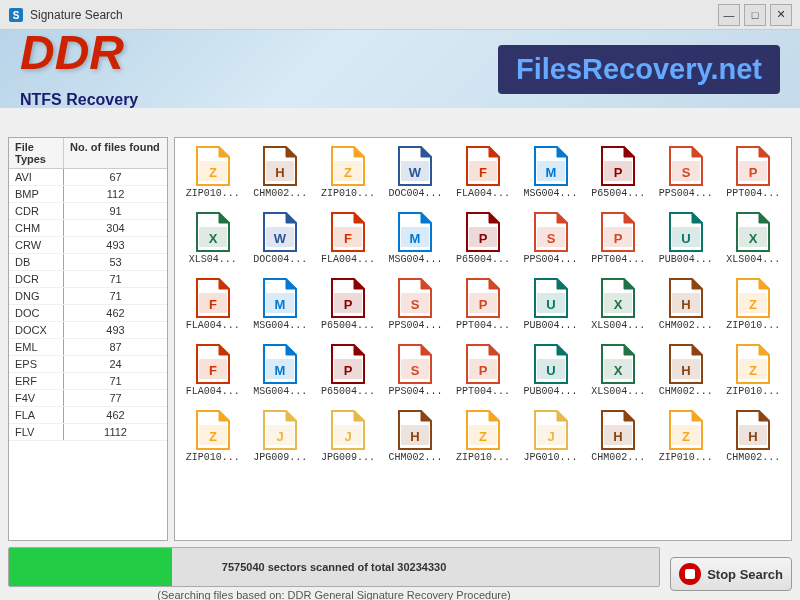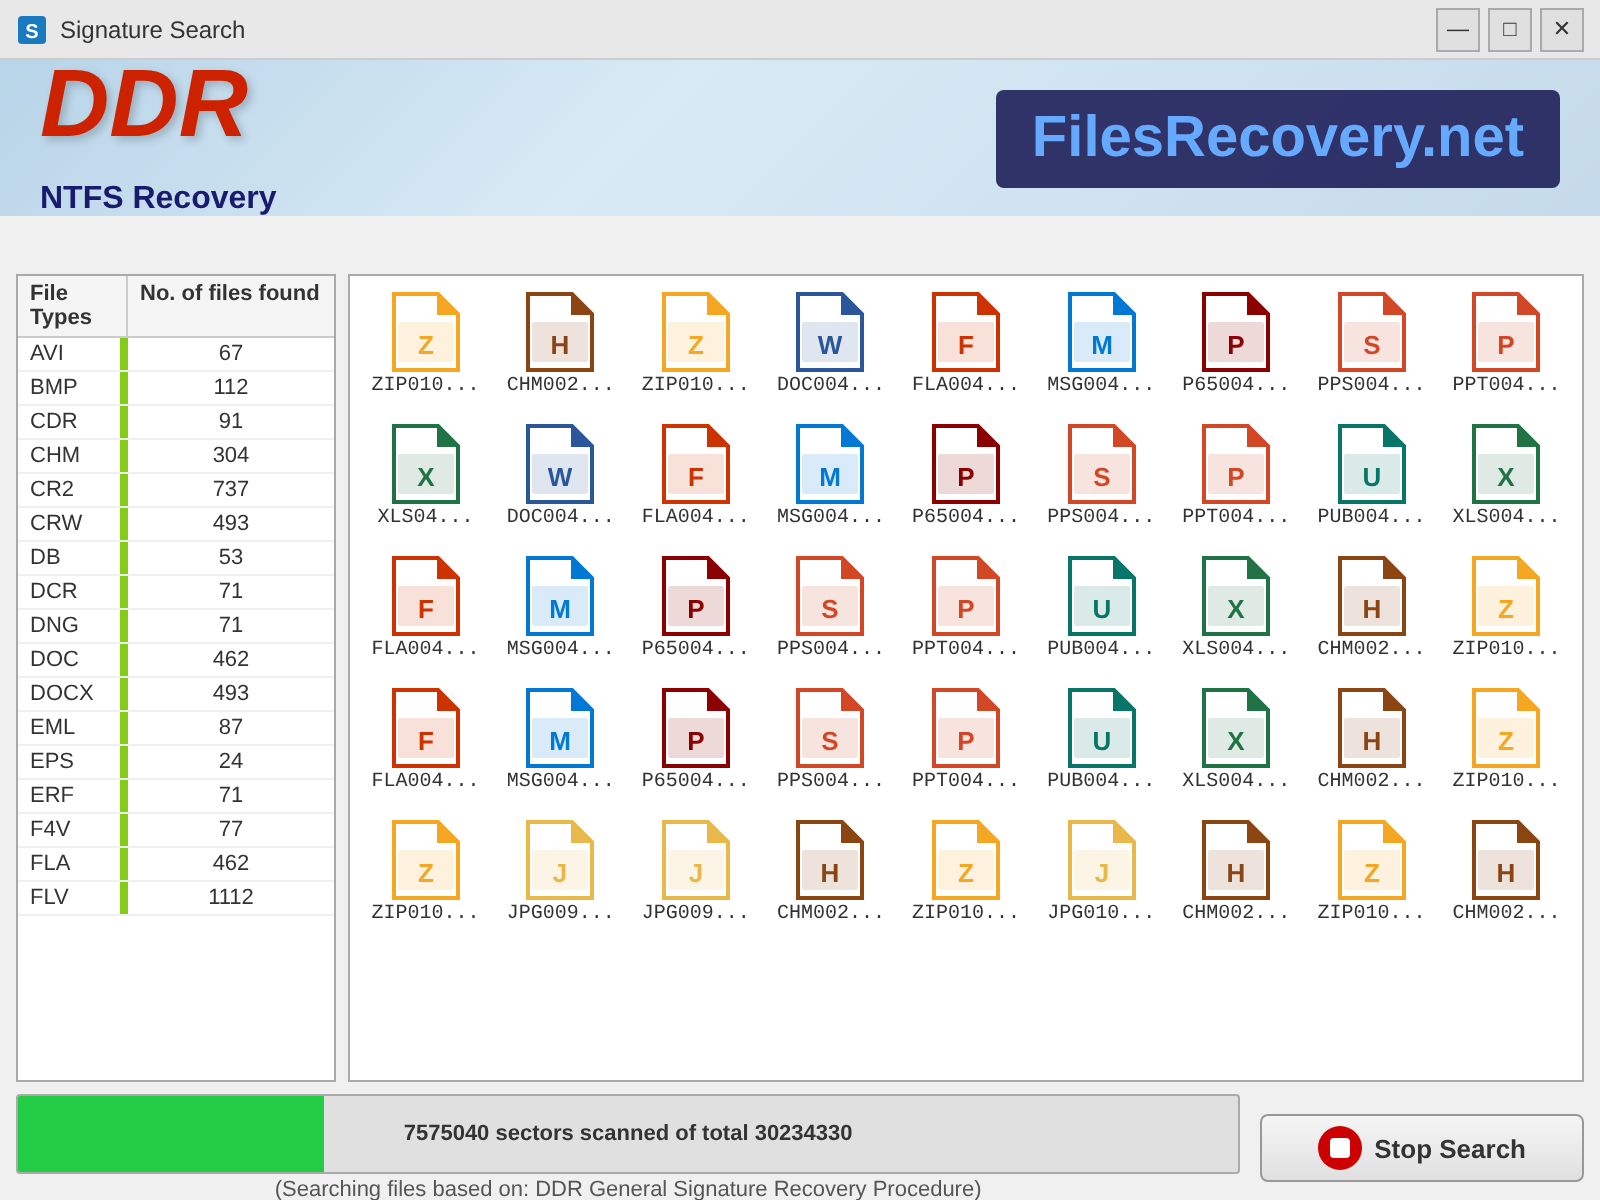--- a/index.html
+++ b/index.html
@@ -135,21 +135,21 @@
       display: flex;
       border-bottom: 1px solid #f0f0f0;
     }
     .ft-cell {
       padding: 2px 6px;
       font-size: 11px;
       color: #333;
     }
     .ft-cell:first-child {
       width: 55px;
-      border-right: 4px solid #84cc16;
+      border-right: 1px solid #84cc16;
     }
     .ft-cell:last-child { flex: 1; text-align: center; }
 
     
     .file-types-list::-webkit-scrollbar { width: 14px; }
     .file-types-list::-webkit-scrollbar-track { background: #f0f0f0; }
     .file-types-list::-webkit-scrollbar-thumb { background: #bbb; border: 2px solid #f0f0f0; }
 
     
     .icon-grid-panel {
@@ -223,21 +223,21 @@
     }
 
     
     .stop-search-btn {
       display: flex;
       align-items: center;
       gap: 6px;
       background: linear-gradient(to bottom, #f5f5f5, #e0e0e0);
       border: 1px solid #999;
       border-radius: 4px;
-      padding: 5px 28px;
+      padding: 5px 8px;
       cursor: pointer;
       font-size: 13px;
       font-weight: bold;
       color: #333;
     }
     .stop-icon {
       width: 22px;
       height: 22px;
       background: #cc0000;
       border-radius: 50%;
@@ -309,24 +309,20 @@
           </div>
           <div class="ft-row">
             <div class="ft-cell">CDR</div>
             <div class="ft-cell">91</div>
           </div>
           <div class="ft-row">
             <div class="ft-cell">CHM</div>
             <div class="ft-cell">304</div>
           </div>
           <div class="ft-row">
-            <div class="ft-cell">CR2</div>
-            <div class="ft-cell">737</div>
-          </div>
-          <div class="ft-row">
             <div class="ft-cell">CRW</div>
             <div class="ft-cell">493</div>
           </div>
           <div class="ft-row">
             <div class="ft-cell">DB</div>
             <div class="ft-cell">53</div>
           </div>
           <div class="ft-row">
             <div class="ft-cell">DCR</div>
             <div class="ft-cell">71</div>

